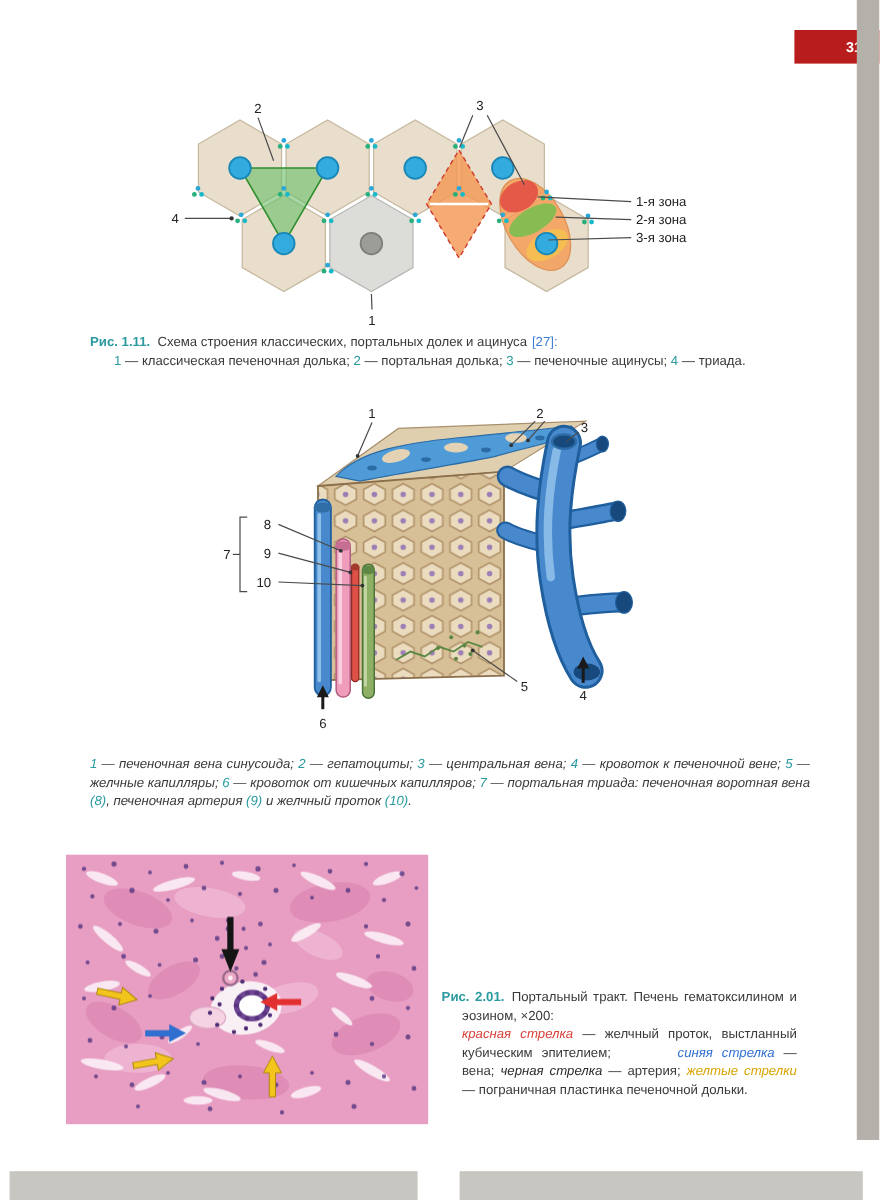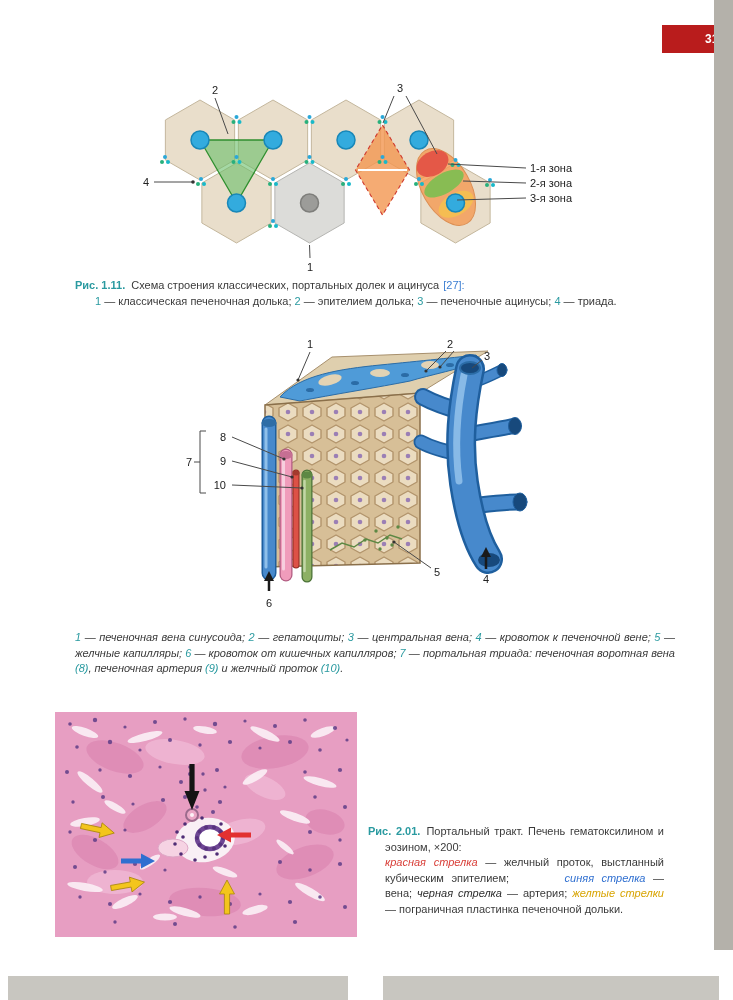--- a/index.html
+++ b/index.html
@@ -129,21 +129,21 @@
     <text x="400" y="94">1-я зона</text>
     <text x="400" y="109">2-я зона</text>
     <text x="400" y="124">3-я зона</text>
   </svg>
 
   <div id="cap11" class="caption">
     <div class="cap-first">
       <span class="cap-ref">Рис. 1.11.</span><span>Схема строения классических, портальных долек и ацинуса</span><span class="cap-cite">[27]:</span>
     </div>
     <div class="cap-legend">
-      <span class="lg"><span class="num">1</span><span> — классическая печеночная долька; </span></span><span class="lg"><span class="num">2</span><span> — эпителием долька; </span></span><span class="lg"><span class="num">3</span><span> — печеночные ацинусы; </span></span><span class="lg"><span class="num">4</span><span> — триада.</span></span>
+      <span class="lg"><span class="num">1</span><span> — классическая печеночная долька; </span></span><span class="lg"><span class="num">2</span><span> — портальная долька; </span></span><span class="lg"><span class="num">3</span><span> — печеночные ацинусы; </span></span><span class="lg"><span class="num">4</span><span> — триада.</span></span>
     </div>
   </div>
 
   <svg id="fig12" class="fig" width="360" height="290" viewBox="0 0 360 290">
     <defs>
       <pattern id="cells" width="24" height="22" patternUnits="userSpaceOnUse">
         <rect width="24" height="22" fill="#d7bf97"></rect>
         <path d="M12,2 L21,7 L21,15 L12,20 L3,15 L3,7 Z" fill="#ebdcc0" stroke="#b2946b" stroke-width="1.4" stroke-linejoin="round"></path>
         <circle cx="12" cy="11" r="2.3" fill="#9b7fb5"></circle>
       </pattern>

